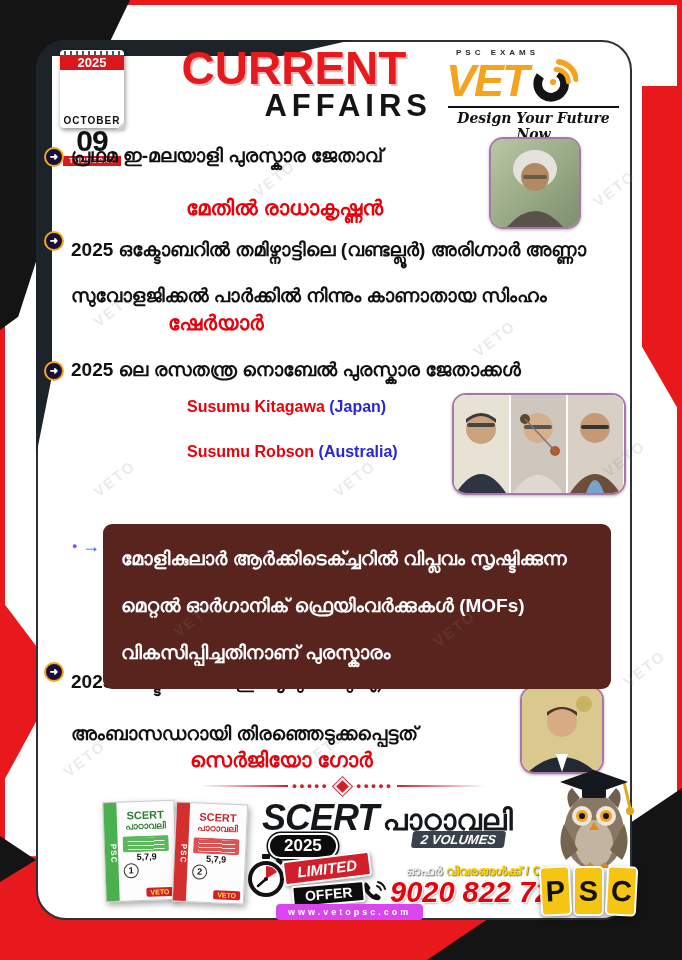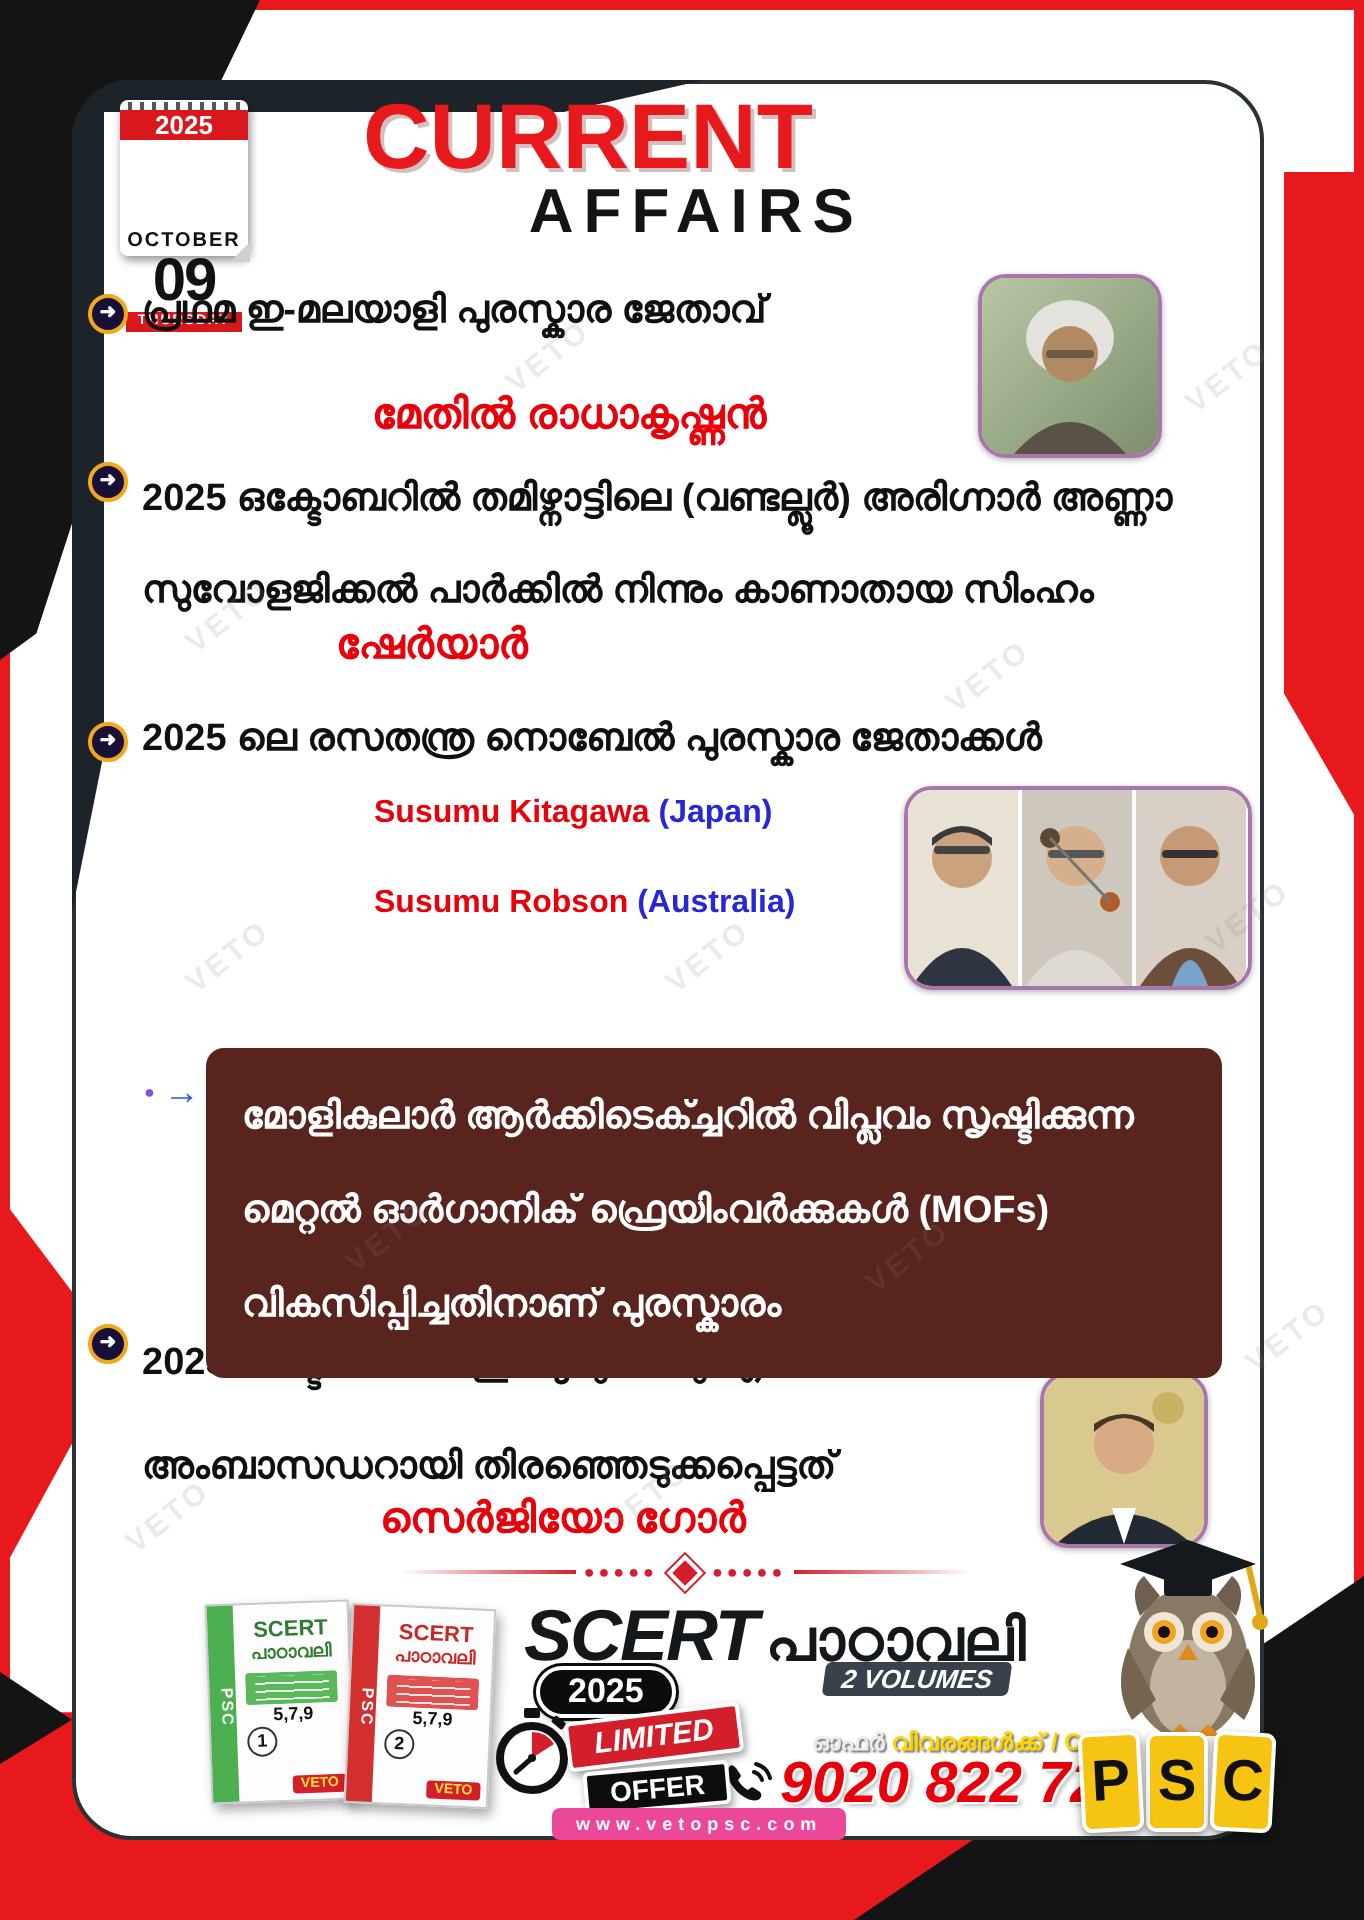--- a/index.html
+++ b/index.html
@@ -148,21 +148,21 @@
 
   .psc{position:absolute;left:540px;top:866px;display:flex;gap:2px;z-index:5;}
   .psc-tile{width:27px;height:46px;background:#f6c513;border:2px solid #fff;border-radius:5px;
       box-shadow:0 2px 4px rgba(0,0,0,.45);display:flex;align-items:center;justify-content:center;
       font-size:29px;font-weight:800;color:#111;}
   .psc-tile:nth-child(1){transform:rotate(-3deg);}
   .psc-tile:nth-child(3){transform:rotate(3deg);}
 
   .owl{position:absolute;left:550px;top:764px;z-index:4;}
 
-  .site-badge{position:absolute;left:276px;top:904px;background:#ec4899;color:#fff;font-weight:bold;
+  .site-badge{position:absolute;left:276px;top:904px;background:#d946ef;color:#fff;font-weight:bold;
       font-size:9px;letter-spacing:3px;padding:3px 12px;border-radius:4px;z-index:5;white-space:nowrap;}
 </style>
 </head>
 <body>
 
 <div class="page">
   <div class="red-border"></div>
 
   <div class="deco deco-topleft"></div>
   <div class="deco deco-right-red"></div>
@@ -183,20 +183,34 @@
       <div class="cal-day">09</div>
       <div class="cal-week">THURSDAY</div>
       <div class="cal-curl"></div>
     </div>
 
     <div class="title-wrap">
       <div class="title-1">CURRENT</div>
       <div class="title-2">AFFAIRS</div>
     </div>
 
+    <div class="brand">
+      <div class="brand-small">PSC EXAMS</div>
+      <div class="brand-logo">
+        <span class="brand-vet">VET</span>
+        <svg class="brand-o" viewBox="0 0 50 50">
+          <circle cx="22" cy="28" r="14" fill="none" stroke="#141414" stroke-width="9" stroke-dasharray="66 22" transform="rotate(-55 22 28)"></circle>
+          <circle cx="24" cy="26" r="3.2" fill="#f5a21d"></circle>
+          <path d="M27 13 A13 13 0 0 1 40 26" stroke="#f5a21d" stroke-width="5" fill="none" stroke-linecap="round"></path>
+          <path d="M30 5 A21 21 0 0 1 48 23" stroke="#f5a21d" stroke-width="6" fill="none" stroke-linecap="round"></path>
+        </svg>
+      </div>
+      <div class="brand-rule"></div>
+      <div class="brand-tagline">Design Your Future Now</div>
+    </div>
 
     <span class="bullet" style="left:44px;top:147px">
         <span>➜</span>
       </span>
     <div class="q q1">പ്രഥമ ഇ-മലയാളി പുരസ്കാര ജേതാവ്</div>
     <div class="ans a1">മേതിൽ രാധാകൃഷ്ണൻ</div>
     <div class="photo" style="left:489px;top:137px;width:88px;height:88px">
       <svg width="88" height="88" viewBox="0 0 88 88">
         <rect width="88" height="88" fill="#9fb08a"></rect>
         <rect width="88" height="88" fill="url(#g1)"></rect>

